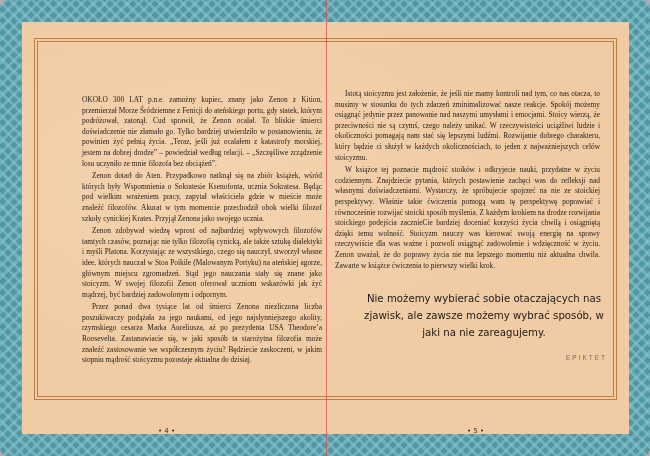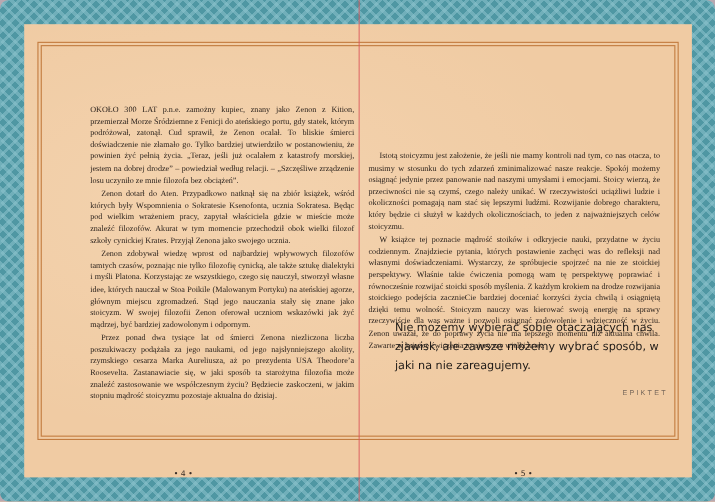--- a/index.html
+++ b/index.html
@@ -16,24 +16,24 @@
     .frame { position:absolute; border:1px solid #c27b3e; }
     .frame.outer { left:12px; top:16px; width:581px; height:360px; }
     .frame.inner { left:15px; top:19px; width:575px; height:354px; }
     .gutter { position:absolute; left:326px; top:0; width:1px; height:456px; background:#d9555a; opacity:0.8; }
     .page { position:absolute; top:22px; height:412px; }
     .page.left { left:22px; width:304px; }
     .page.right { left:327px; width:302px; }
     .title { position:absolute; left:78px; top:40px; font-size:28px; color:#1e1a17; letter-spacing:0.5px; font-family:"DejaVu Serif", serif; font-weight:normal; }
     .body-text { position:absolute; font-size:7.4px; line-height:10.6px; color:#2b221c; text-align:justify; }
     .page.left .body-text { left:60px; top:73px; width:240px; }
-    .page.right .body-text { left:8px; top:67px; width:265px;margin-top:48px; }
+    .page.right .body-text { left:8px; top:67px; width:265px; }
     .body-text p { margin:0 0 2px 0; text-indent:10px; }
     .body-text p.first { text-indent:0; }
-    .quote { position:absolute; right:20px; top:268px; width:250px; text-align:left; font-family:"DejaVu Sans", sans-serif; font-size:10.2px; line-height:17px; color:#1e1a17; }
+    .quote { position:absolute; right:20px; top:268px; width:250px; text-align:center; font-family:"DejaVu Sans", sans-serif; font-size:10.2px; line-height:17px; color:#1e1a17; }
     .author { position:absolute; right:22px; top:332px; font-family:Liberation Sans, sans-serif; font-size:6.5px; letter-spacing:2px; color:#7a6a5c; }
     .pagenum { position:absolute; top:405px; font-size:7px; color:#3a2f28; font-family:"DejaVu Sans", sans-serif; }
   </style>
 </head>
 <body>
 
 <div class="spread">
   <div class="paper">
     <div class="frame outer"></div>
     <div class="frame inner"></div>

